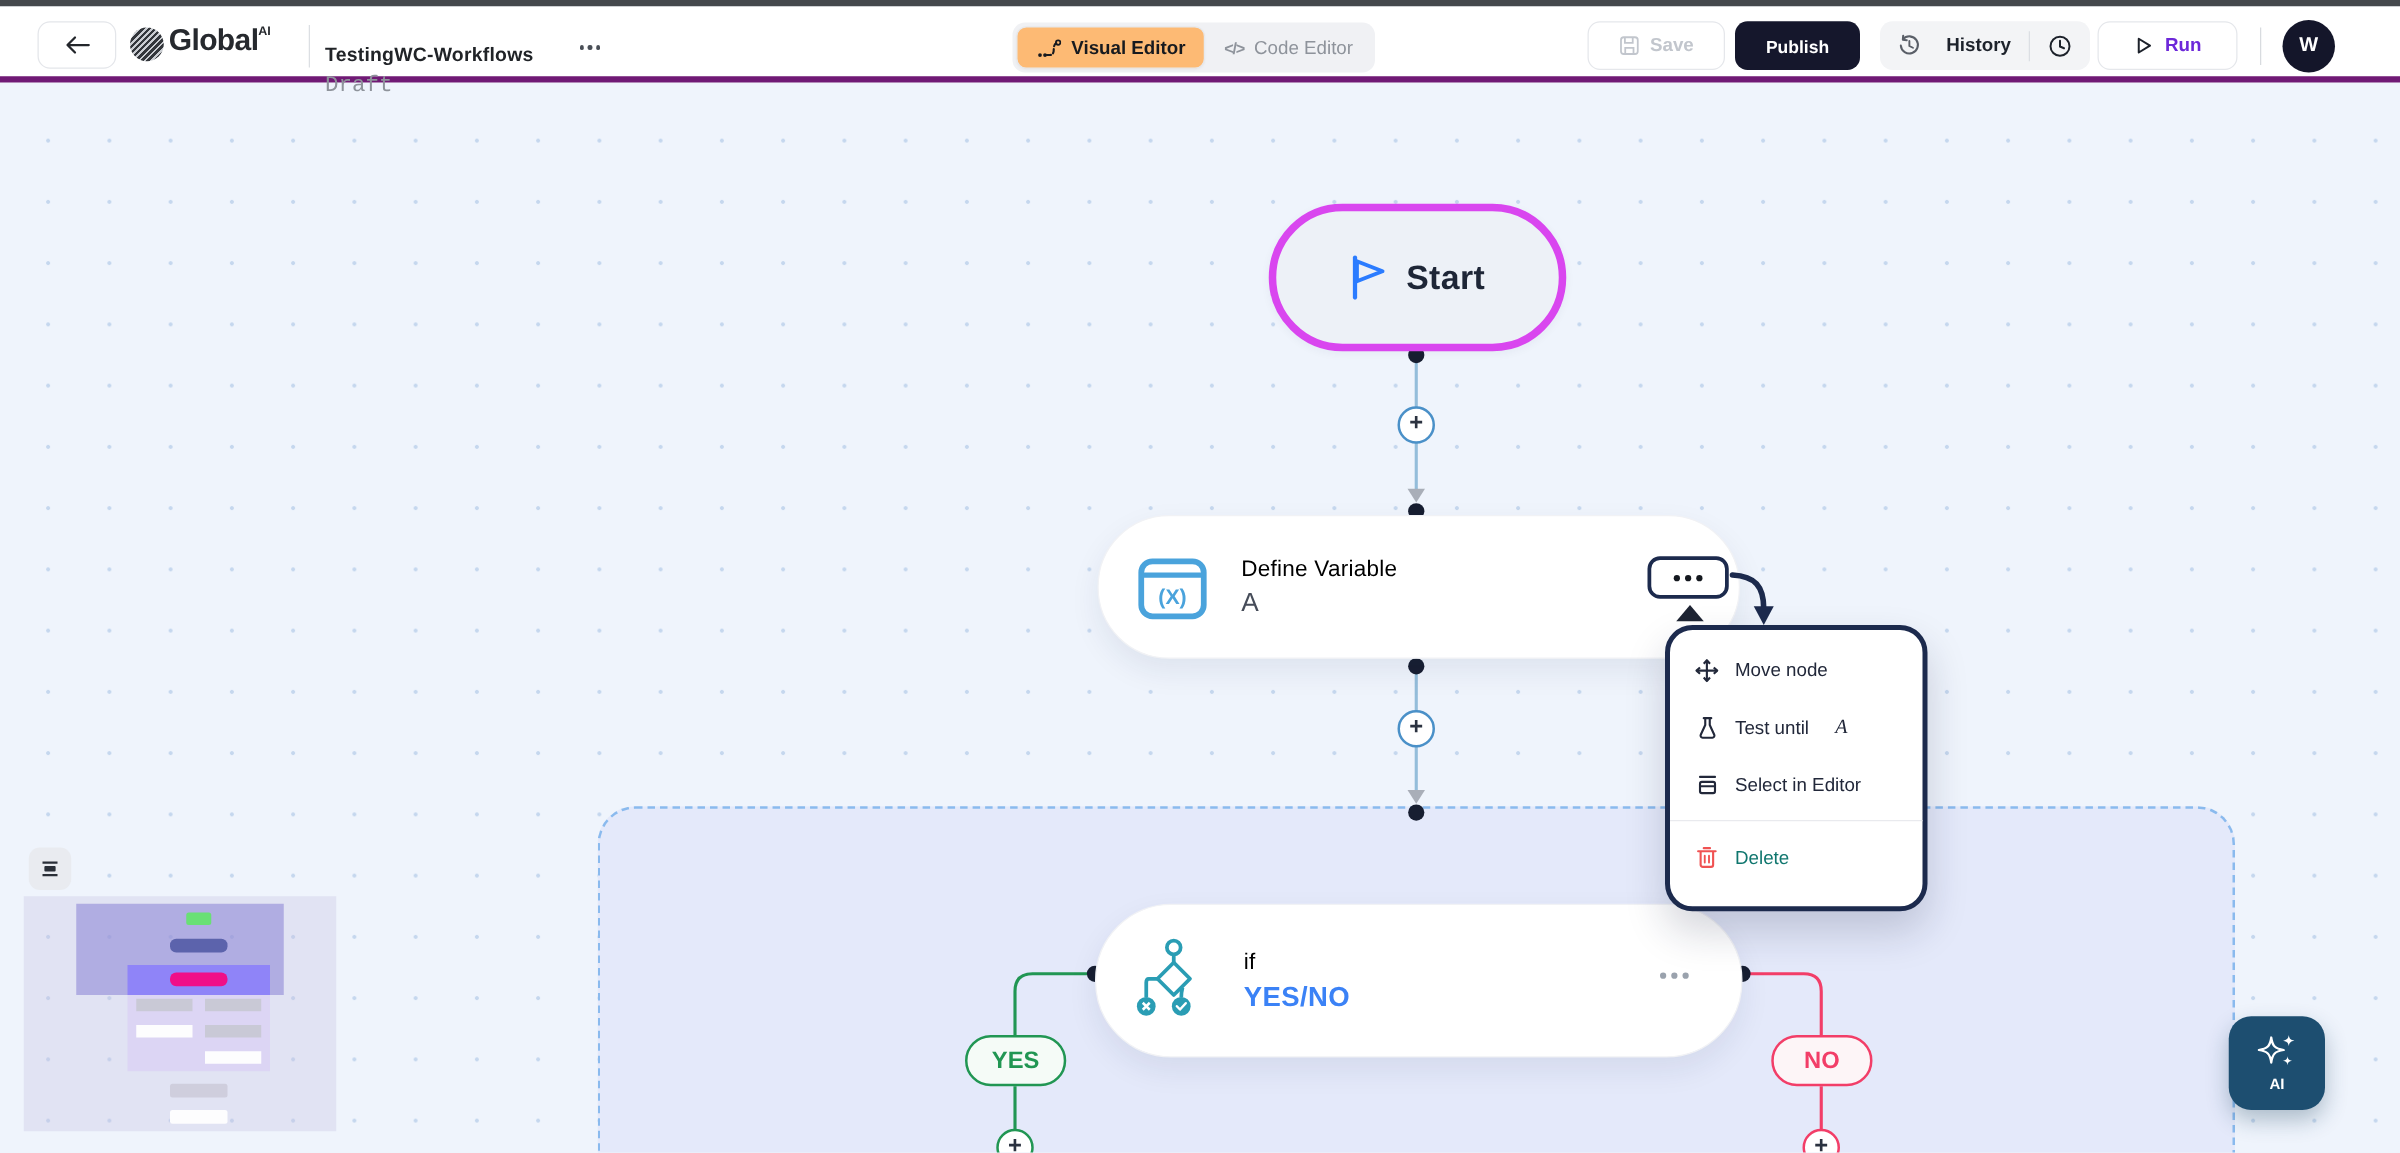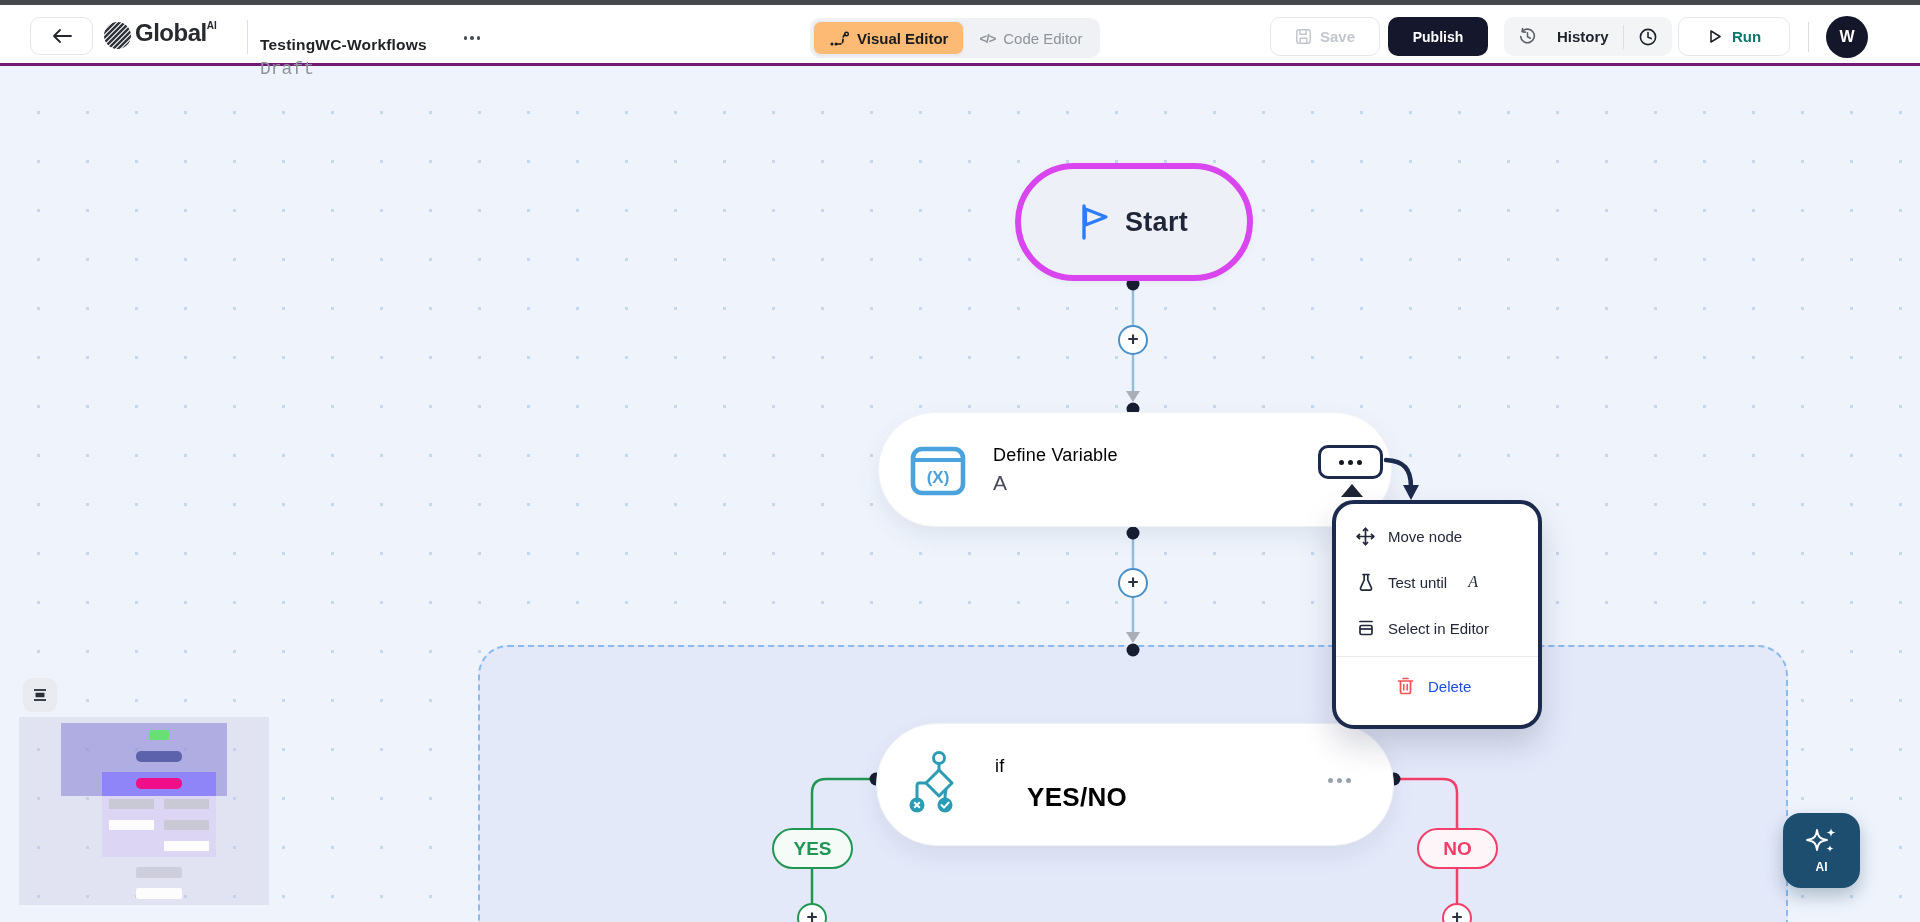--- a/index.html
+++ b/index.html
@@ -5,21 +5,21 @@
   * { margin:0; padding:0; box-sizing:border-box; }
   html,body { width:1920px; height:922px; overflow:hidden; }
   body { font-family:"Liberation Sans", sans-serif; background:#eff4fc; }
   #app { position:relative; width:1920px; height:922px; overflow:hidden; }
 
   
   .top-strip { position:absolute; left:0; top:0; width:1920px; height:5px; background:#45484c; z-index:20; }
 
   
   .header { position:absolute; left:0; top:5px; width:1920px; height:61px; background:#ffffff;
-            border-bottom:3px solid #701a75; z-index:19; }
+            border-bottom:5px solid #701a75; z-index:19; }
   .back-btn { position:absolute; left:30px; top:12px; width:63px; height:38px; border:1px solid #e4e6ea;
               border-radius:10px; background:#fff; display:flex; align-items:center; justify-content:center;
               font-size:20px; color:#23262b; cursor:pointer; }
   .logo { position:absolute; left:104px; top:14px; display:flex; align-items:flex-start; }
   .logo-globe { width:27px; height:27px; border-radius:50%; margin-top:3px;
                 background:repeating-linear-gradient(135deg,#33363b 0 2px,#c9ccd1 2px 3.5px); }
   .logo-text { font-size:24px; font-weight:600; color:#26292e; letter-spacing:-0.5px; margin-left:4px; }
   .logo-sup { font-size:10px; font-weight:700; color:#26292e; margin-top:1px; }
   .logo-divider { position:absolute; left:247px; top:15px; width:1px; height:34px; background:#dcdfe3; }
   .title-block { position:absolute; left:260px; top:11px; }
@@ -44,21 +44,21 @@
                  border-radius:10px; background:#15172c; color:#fff; font-size:14px; font-weight:600;
                  display:flex; align-items:center; justify-content:center; cursor:pointer; }
   .history-group { position:absolute; left:1504px; top:12px; width:168px; height:39px; background:#f3f4f6;
                    border-radius:10px; display:flex; align-items:center; }
   .history-btn { display:flex; align-items:center; gap:20px; padding:0 14px; height:100%; font-size:15px;
                  font-weight:600; color:#1d222b; cursor:pointer;text-align:right; }
   .hg-divider { width:1px; height:24px; background:#dcdfe4; }
   .clock-btn { flex:1; display:flex; align-items:center; justify-content:center; height:100%; cursor:pointer; }
   .run-btn { position:absolute; left:1678px; top:12px; width:112px; height:39px; background:#fff;
              border:1px solid #e5e7eb; border-radius:10px; display:flex; align-items:center; justify-content:center;
-             gap:9px; font-size:15px; font-weight:600; color:#0f766e; cursor:pointer; }
+             gap:9px; font-size:15px; font-weight:600; color:#6d28d9; cursor:pointer; }
   .hdr-divider { position:absolute; left:1808px; top:17px; width:1px; height:30px; background:#d8dbdf; }
   .avatar { position:absolute; left:1826px; top:11px; width:42px; height:42px; border-radius:50%;
             background:#14162a; color:#fff; font-size:16px; font-weight:700; display:flex;
             align-items:center; justify-content:center; cursor:pointer; }
 
   
   .canvas { position:absolute; left:0; top:66px; width:1920px; height:856px; background:#eff4fc;
             background-image:radial-gradient(#c5d7ee 1.6px, transparent 1.7px);
             background-size:49px 49px; background-position:14px 22px; z-index:1; }
   .group-box { position:absolute; left:478px; top:645px; width:1310px; height:330px; border-radius:30px;
@@ -73,21 +73,21 @@
   .start-label { font-size:27px; font-weight:600; color:#1e2637; letter-spacing:0.3px; }
 
   .define-node { left:878px; top:412px; width:514px; height:115px; border-radius:57px;
                  border:1px solid #f1f2f5; display:flex; align-items:center; padding-left:30px; }
   .node-texts { margin-left:26px; }
   .node-type { font-size:18px; color:#000000; letter-spacing:0.2px; }
   .define-name { font-size:21px; color:#464c59; margin-top:5px; }
 
   .cond-node { left:876px; top:723px; width:518px; height:123px; border-radius:61px;
                border:1px solid #f1f2f5; display:flex; align-items:center; padding-left:32px; }
-  .cond-name { font-size:26px; font-weight:600; color:#000000; margin-top:5px; letter-spacing:0.3px;margin-left:32px; }
+  .cond-name { font-size:22px; font-weight:600; color:#3b82f6; margin-top:5px; letter-spacing:0.3px; }
   .cond-dots { position:absolute; right:42px; top:54px; display:flex; gap:4px; }
   .cond-dots .dot { width:5px; height:5px; border-radius:50%; background:#9aa2ad; }
 
   .ellipsis-btn { position:absolute; left:1318px; top:445px; width:65px; height:34px; background:#fff;
                   border:3.5px solid #1c2a4d; border-radius:10px; display:flex; align-items:center;
                   justify-content:center; gap:4px; z-index:9; cursor:pointer; }
   .ellipsis-btn .dot { width:5px; height:5px; border-radius:50%; background:#14181f; }
 
   .plus-btn { position:absolute; width:30px; height:30px; border-radius:50%; background:#fff;
               border:2.5px solid #4a90c8; color:#2b3240; font-size:19px; font-weight:600; line-height:24px;
@@ -104,21 +104,21 @@
 
   
   .ctx-menu { position:absolute; left:1332px; top:500px; width:210px; height:229px; background:#fff;
               border:4px solid #1c2a4d; border-radius:22px; box-shadow:0 16px 32px rgba(20,30,60,0.18);
               z-index:10; padding-top:9px; }
   .ctx-item { height:46px; display:flex; align-items:center; gap:13px; padding:0 20px; font-size:15px;
               font-weight:500; color:#22283a; cursor:pointer; white-space:nowrap; }
   .ctx-item .ic { width:19px; display:flex; justify-content:center; }
   .ctx-value { font-family:"Liberation Serif", serif; font-style:italic; font-size:16px; margin-left:8px; }
   .ctx-divider { height:1px; background:#e9eaee; margin:5px 0 6px; }
-  .ctx-item.danger { color:#1d4ed8;margin-left:40px; }
+  .ctx-item.danger { color:#0f766e; }
 
   
   .mm-toggle { position:absolute; left:23px; top:678px; width:34px; height:34px; background:#e9ebf0;
                border-radius:9px; display:flex; align-items:center; justify-content:center; z-index:11; cursor:pointer; }
   .minimap { position:absolute; left:19px; top:717px; width:250px; height:188px;
              background:rgba(201,194,226,0.35); z-index:11; cursor:pointer; }
   .minimap div { position:absolute; }
   .mm-viewport { left:42px; top:6px; width:166px; height:73px; background:rgba(136,129,212,0.55); }
   .mm-green { left:130px; top:13px; width:20px; height:10px; background:#69e075; border-radius:2px; }
   .mm-indigo { left:117px; top:34px; width:46px; height:11px; background:#5c63ac; border-radius:5px; }

